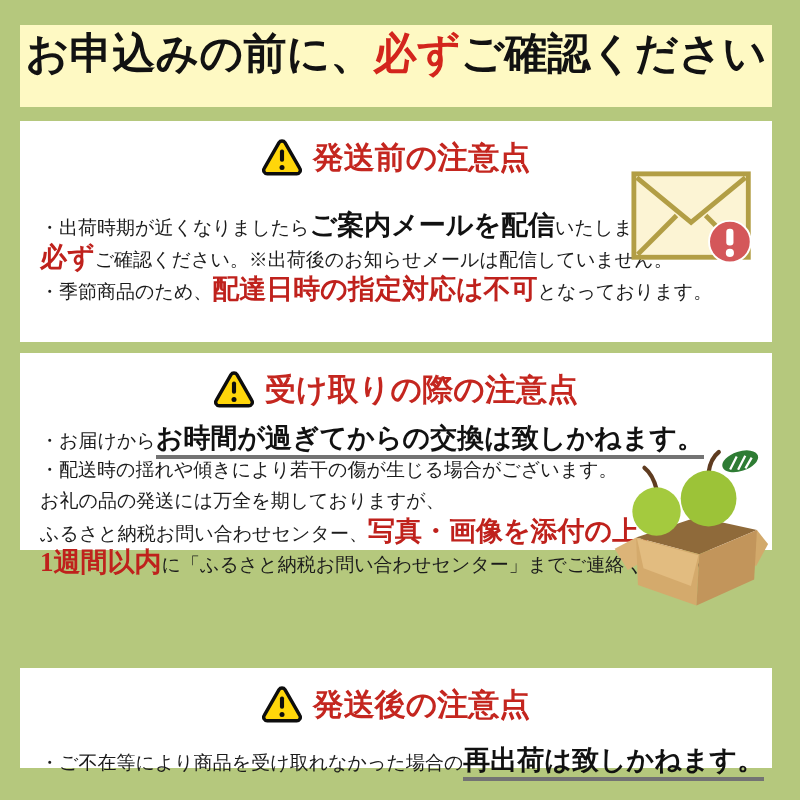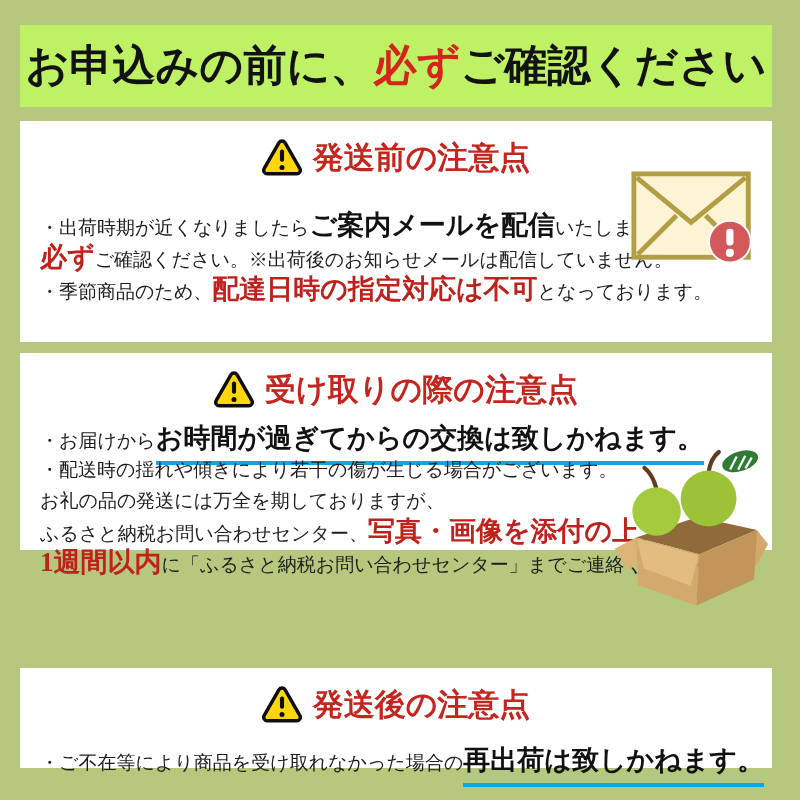--- a/index.html
+++ b/index.html
@@ -8,22 +8,22 @@
     background:#b5c87d;
     font-family:"Liberation Serif","DejaVu Serif",serif;
     position:relative;
     overflow:hidden;
   }
   .page { position:absolute; inset:0; }
 
   
   .banner {
     position:absolute; left:20px; top:25px; width:752px; height:82px;
-    background:#bef264;
-    display:flex; align-items:center; justify-content:center;
+    background:#fef9c3;
+    display:flex; justify-content:center;
   }
   .banner-text {
     font-family:"Liberation Sans","DejaVu Sans",sans-serif;
     font-weight:bold; font-size:43px; color:#121212; white-space:nowrap;
   }
   .banner-text .red { color:#d3251c; }
 
   
   .card {
     position:absolute; left:20px; width:752px; background:#ffffff;
@@ -47,21 +47,21 @@
 
   .line {
     white-space:nowrap; color:#1b1b1b;
     font-size:19px; font-weight:500; line-height:32px; height:32px;
   }
   #s2 .line { line-height:31px; height:31px; }
   .line .bg  { font-size:27px; font-weight:bold; color:#111; }
   .line .bgr { font-size:27px; font-weight:bold; color:#bf211c; }
   .line .bgu {
     font-size:27px; font-weight:bold; color:#111;
-    border-bottom:4px solid #0ea5e9; padding-bottom:8px;
+    border-bottom:4px solid #737373; padding-bottom:2px;
   }
 
   
   .envelope  { position:absolute; top:46px;  right:14px; }
   .applebox  { position:absolute; top:86px;  right:2px;  }
   .defs-holder { position:absolute; width:0; height:0; overflow:hidden; }
 </style>
 </head>
 <body>
 

